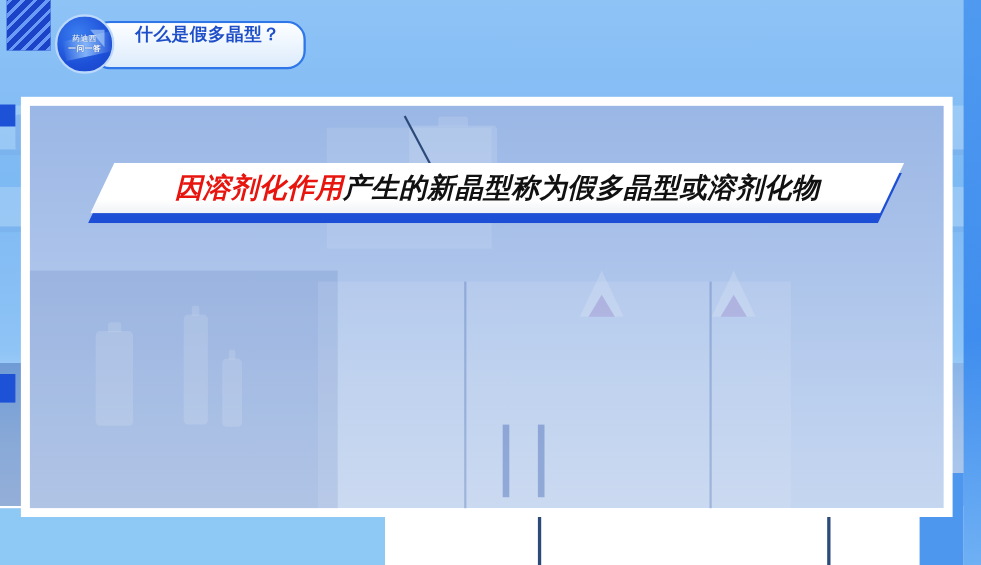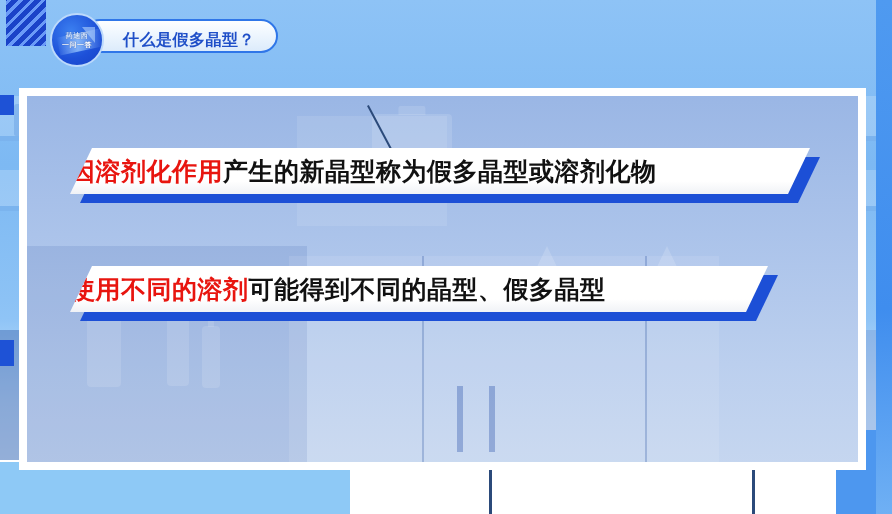--- a/index.html
+++ b/index.html
@@ -111,26 +111,26 @@
     background:#4d97ef;
   }
 
   
   .topbar {
     position:absolute; left:0; top:0; width:892px; height:74px;
   }
   .title-pill {
     position:absolute;
     left:83px; top:19px;
-    width:195px; height:34px;
+    width:195px; height:44px;
     border-radius:17px;
     background: linear-gradient(180deg,#fdfeff 0%, #eef6fe 45%, #dcebfb 100%);
     border:2px solid #2f76e8;
     box-sizing:border-box;
-    display:flex; align-items:flex-end;
+    display:flex; align-items:flex-start;
     padding-left:38px;
   }
   .title-text {
     font-family:"Liberation Sans","DejaVu Sans",sans-serif;
     font-size:16px;
     font-weight:bold;
     color:#1f4fc8;
     letter-spacing:0.5px;
     white-space:nowrap;
   }
@@ -241,27 +241,28 @@
   }
   .banner .shadow {
     position:absolute;
     left:10px; top:9px;
     width:100%; height:100%;
     background:#1c4fd6;
     clip-path: polygon(22px 0, 100% 0, calc(100% - 22px) 100%, 0 100%);
   }
   .banner .face {
     position:absolute;
-    left:0; top:0;
+    left:12px; top:0;
     width:100%; height:100%;
     background: linear-gradient(180deg,#ffffff 0%, #ffffff 72%, #f0f2f6 100%);
     clip-path: polygon(22px 0, 100% 0, calc(100% - 22px) 100%, 0 100%);
     display:flex;
     align-items:center;
-    justify-content:flex-start;
+    justify-content:center;
+    font-style:italic;
   }
   .banner .txt {
     font-family:"Liberation Sans","DejaVu Sans",sans-serif;
     font-size:25px;
     font-weight:bold;
     color:#111111;
     white-space:nowrap;
     letter-spacing:0.5px;
     line-height:1;
   }
@@ -351,23 +352,15 @@
 
   <div class="banner" id="b1">
     <div class="shadow"></div>
     <div class="face">
       <div class="txt">
         <span class="hl">因溶剂化作用</span><span>产生的新晶型称为假多晶型或溶剂化物</span>
       </div>
     </div>
   </div>
 
-  <div class="banner" id="b2">
-    <div class="shadow"></div>
-    <div class="face">
-      <div class="txt">
-        <span class="hl">使用不同的溶剂</span><span>可能得到不同的晶型、假多晶型</span>
-      </div>
-    </div>
-  </div>
 
 
 </div>
 
 </body></html>

